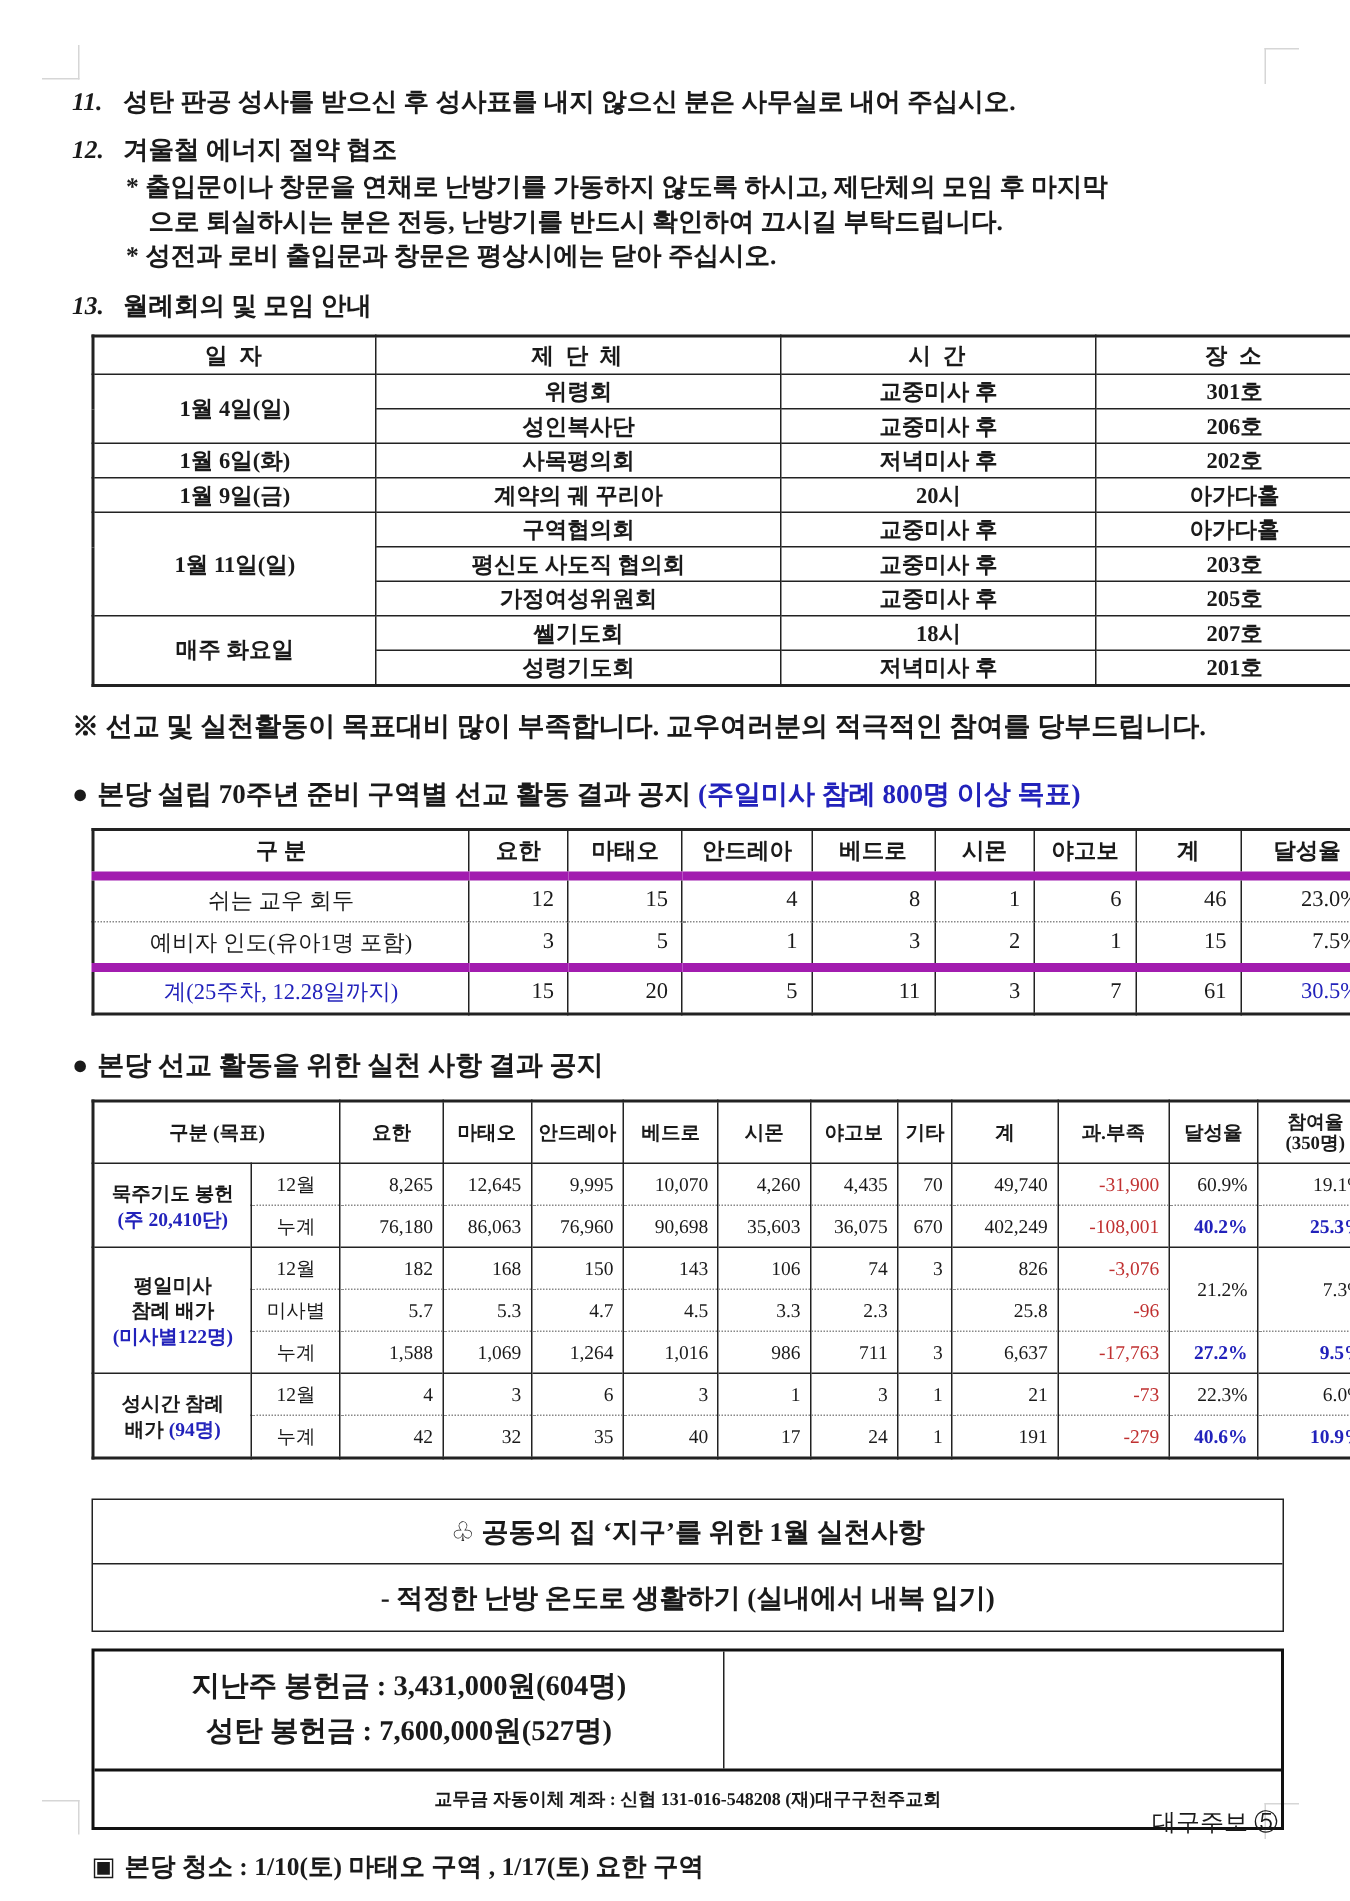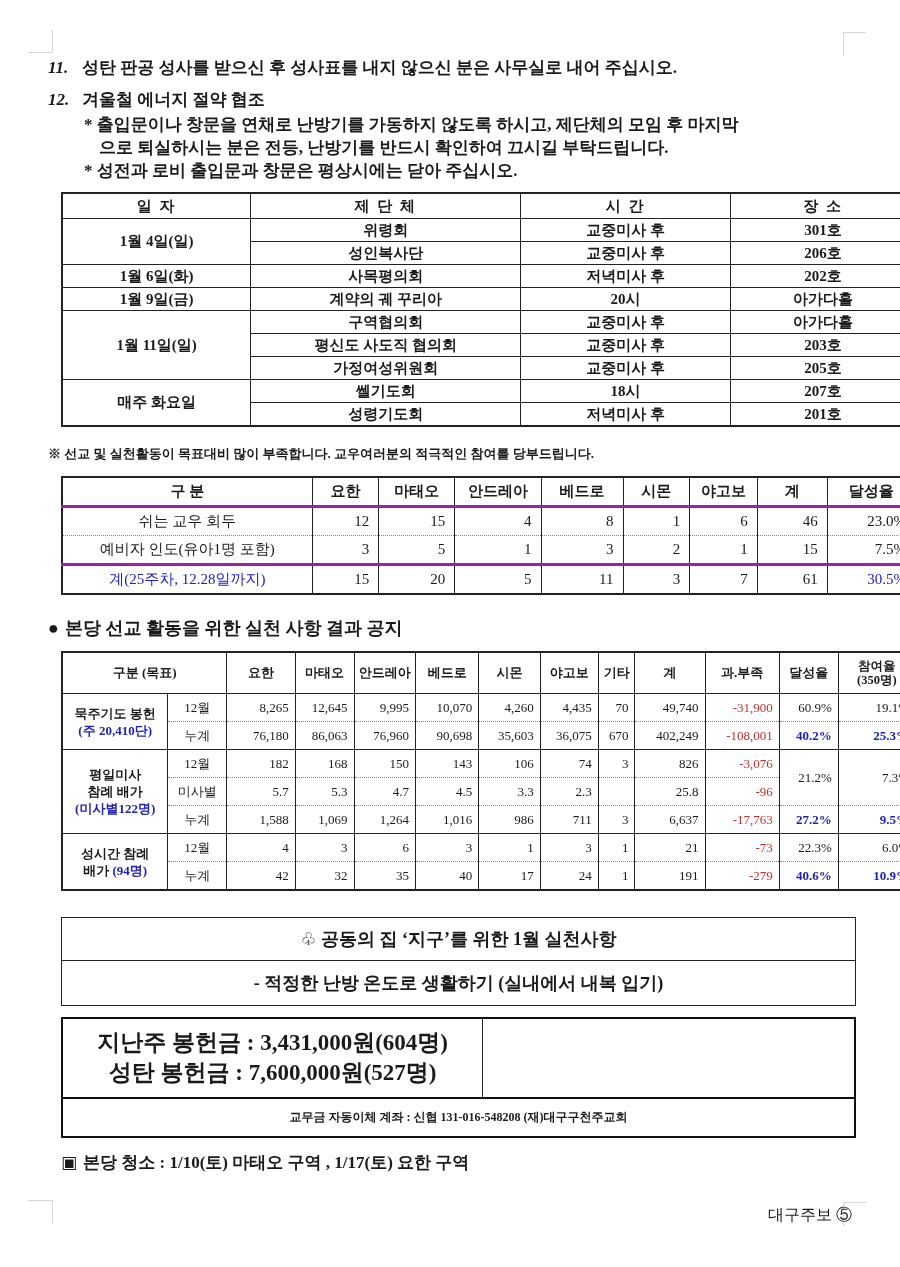--- a/index.html
+++ b/index.html
@@ -32,54 +32,54 @@
 
   
   .t1{border:2px solid #222;}
   .t1 th,.t1 td{border:1px solid #222;font-size:15px;height:22px;text-align:center;padding:0 3px;font-weight:700;}
   .t1 th{height:24px;letter-spacing:2px;}
 
   
   .t2{border:2px solid #222;margin-top:11px;}
   .t2 th,.t2 td{border-left:1px solid #222;border-right:1px solid #222;font-size:15px;height:27px;text-align:center;padding:0 4px;}
   .t2 thead th{border-bottom:1px solid #222;font-weight:700;}
-  .t2 tr.solid td{border-top:3px solid #a21caf;}
+  .t2 tr.solid td{border-top:6px solid #a21caf;}
   .t2 tr.dotted td{border-top:1px dotted #888;}
   .t2 .num-cell{text-align:right;padding-right:9px;font-weight:400;}
   .t2 .label-cell{font-weight:400;}
 
   
   .t3{border:2px solid #222;margin-top:11px;}
   .t3 th,.t3 td{border-left:1px solid #222;border-right:1px solid #222;font-size:13px;height:27px;text-align:center;padding:0 3px;}
   .t3 thead th{border-bottom:1px solid #222;height:40px;font-weight:700;}
   .t3 thead .two-line span{display:block;font-size:12.5px;line-height:14px;}
   .t3 tr.solid td{border-top:1px solid #222;}
   .t3 tr.dotted td{border-top:1px dotted #888;}
   .t3 .num-cell{text-align:right;padding-right:6px;font-weight:400;}
   .t3 .label-cell{font-weight:700;line-height:17px;white-space:normal;}
   .t3 .sub-cell{font-weight:400;}
   .t3 .pct-blue{font-weight:700;}
 
-  .note-line{font-size:13px;line-height:23px;margin:15px 0 0 0;}
+  .note-line{font-size:18px;line-height:23px;margin:15px 0 0 0;}
   .heading{font-size:18px;line-height:24px;margin-top:21px;}
   .heading .bullet{margin-right:6px;}
   .heading .blue{font-weight:700;}
 
   
   .box1{width:793px;margin:26px 16px 0 13px;border:1.5px solid #222;text-align:center;}
   .box1 .row1{font-size:18px;line-height:42px;border-bottom:1px solid #222;}
   .box1 .row2{font-size:18px;line-height:44px;}
 
   
   .box2{width:791px;margin:11px 0 0 13px;border:2px solid #111;}
   .box2 .top{display:flex;}
   .box2 .col{padding:9px 0;}
   .box2 .col.left{width:53%;border-right:1px solid #222;}
   .box2 .col.right{width:47%;}
-  .box2 .col div{font-size:23px;line-height:30px;text-align:center;}
+  .box2 .col div{font-size:19px;line-height:30px;text-align:center;}
   .box2 .bottom{border-top:2px solid #111;font-size:12px;line-height:37px;text-align:center;}
 
   .cleaning{font-size:17px;line-height:23px;margin:13px 0 0 13px;}
   .cleaning .marker{margin-right:6px;}
 
   .footer{position:absolute;left:0;top:1205px;width:852px;text-align:right;font-size:16px;font-weight:400;}
 </style>
 </head>
 <body>
 
@@ -100,20 +100,24 @@
     <span class="txt">겨울철 에너지 절약 협조</span>
   </div>
   <div class="sub">
     <div>* 출입문이나 창문을 연채로 난방기를 가동하지 않도록 하시고, 제단체의 모임 후 마지막</div>
     <div class="wrap2">으로 퇴실하시는 분은 전등, 난방기를 반드시 확인하여 끄시길  부탁드립니다.</div>
   </div>
   <div class="sub" style="margin-bottom:10px;">
     <div>* 성전과 로비 출입문과 창문은 평상시에는 닫아 주십시오.</div>
   </div>
 
+  <div class="notice" style="margin-bottom:8px;">
+    <span class="num">13.</span>
+    <span class="txt">월례회의 및 모임 안내</span>
+  </div>
 
   <table class="t1">
     <colgroup>
       <col style="width:22.1%">
         <col style="width:31.6%">
         <col style="width:24.6%">
         <col style="width:21.7%">
     </colgroup>
     <thead>
       <tr>
@@ -172,20 +176,24 @@
         <tr>
           <td>성령기도회</td>
           <td>저녁미사 후</td>
           <td>201호</td>
         </tr>
       </tbody>
   </table>
 
   <div class="note-line">※ 선교 및 실천활동이 목표대비 많이 부족합니다. 교우여러분의 적극적인 참여를 당부드립니다.</div>
 
+  <div class="heading">
+    <span class="bullet">●</span><span>본당 설립 70주년 준비 구역별 선교 활동 결과 공지</span>
+    <span class="blue">(주일미사 참례 800명 이상 목표)</span>
+  </div>
 
   <table class="t2">
     <colgroup>
       <col style="width:29.3%">
         <col style="width:7.8%">
         <col style="width:8.9%">
         <col style="width:10.1%">
         <col style="width:9.6%">
         <col style="width:7.8%">
         <col style="width:7.9%">

